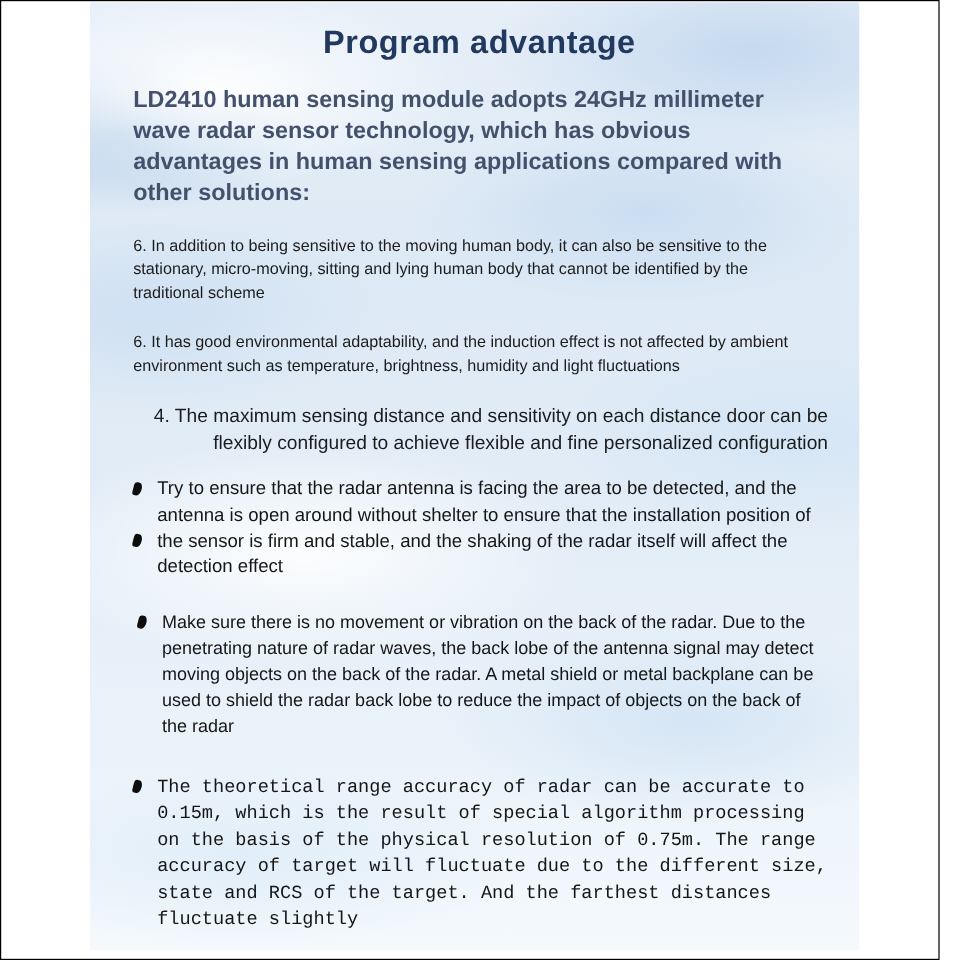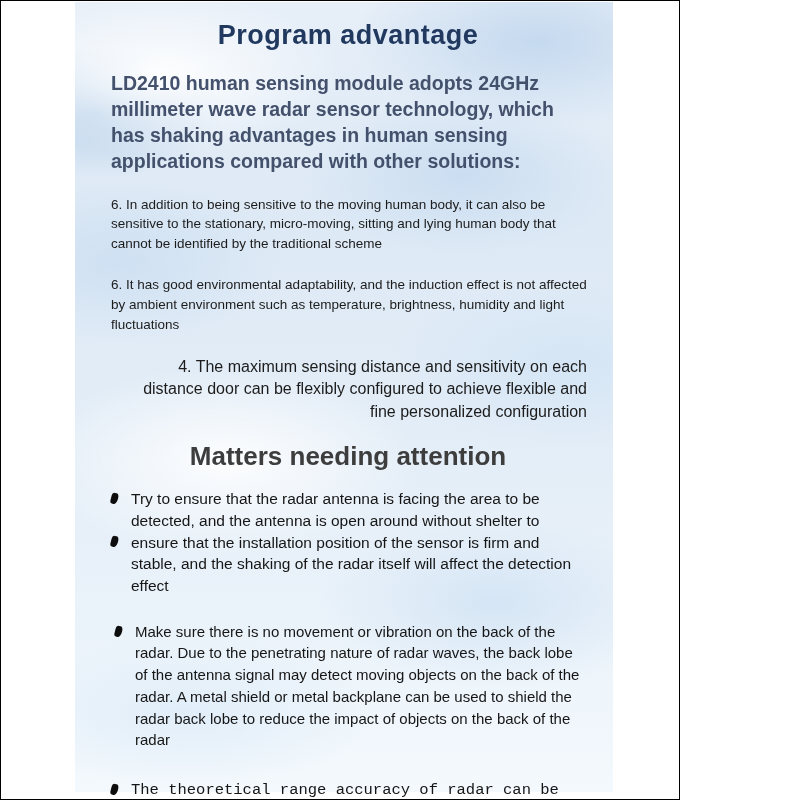--- a/index.html
+++ b/index.html
@@ -1,18 +1,18 @@
 <!DOCTYPE html>
 <html><head>
 <meta charset="utf-8">
 <style>
   html,body{margin:0;padding:0;background:#ffffff;}
   .frame{
     position:relative;
-    width:680px;height:800px;
+    width:783px;height:800px;
     box-sizing:border-box;
     border:1px solid #000;
     background:#ffffff;
     overflow:hidden;
     font-family:"Liberation Sans","DejaVu Sans",sans-serif;
   }
   .panel{
     position:absolute;
     left:74px;right:66px;top:1px;bottom:7px;
     background:
@@ -71,27 +71,26 @@
 </style>
 </head>
 <body>
 
 <div class="frame">
   <div class="panel">
     <div class="content">
 
       <div class="title">Program advantage</div>
 
-      <p class="intro">LD2410 human sensing module adopts 24GHz millimeter wave radar sensor technology, which has shaking advantages in human sensing applications compared with other solutions:</p>
+      <p class="intro">LD2410 human sensing module adopts 24GHz millimeter wave radar sensor technology, which has obvious advantages in human sensing applications compared with other solutions:</p>
 
       <p class="adv adv1">6. In addition to being sensitive to the moving human body, it can also be sensitive to the stationary, micro-moving, sitting and lying human body that cannot be identified by the traditional scheme</p>
       <p class="adv adv2">6. It has good environmental adaptability, and the induction effect is not affected by ambient environment such as temperature, brightness, humidity and light fluctuations</p>
       <p class="adv adv4">4. The maximum sensing distance and sensitivity on each distance door can be flexibly configured to achieve flexible and fine personalized configuration</p>
 
-      <div class="attention-title">Matters needing attention</div>
 
       <div class="note note1">
         <span class="marker"></span>
         <span class="marker m2"></span>
         <span>Try to ensure that the radar antenna is facing the area to be detected, and the antenna is open around without shelter to ensure that the installation position of the sensor is firm and stable, and the shaking of the radar itself will affect the detection effect</span>
       </div>
 
       <div class="note note2">
         <span class="marker"></span>
         <span>Make sure there is no movement or vibration on the back of the radar. Due to the penetrating nature of radar waves, the back lobe of the antenna signal may detect moving objects on the back of the radar. A metal shield or metal backplane can be used to shield the radar back lobe to reduce the impact of objects on the back of the radar</span>

